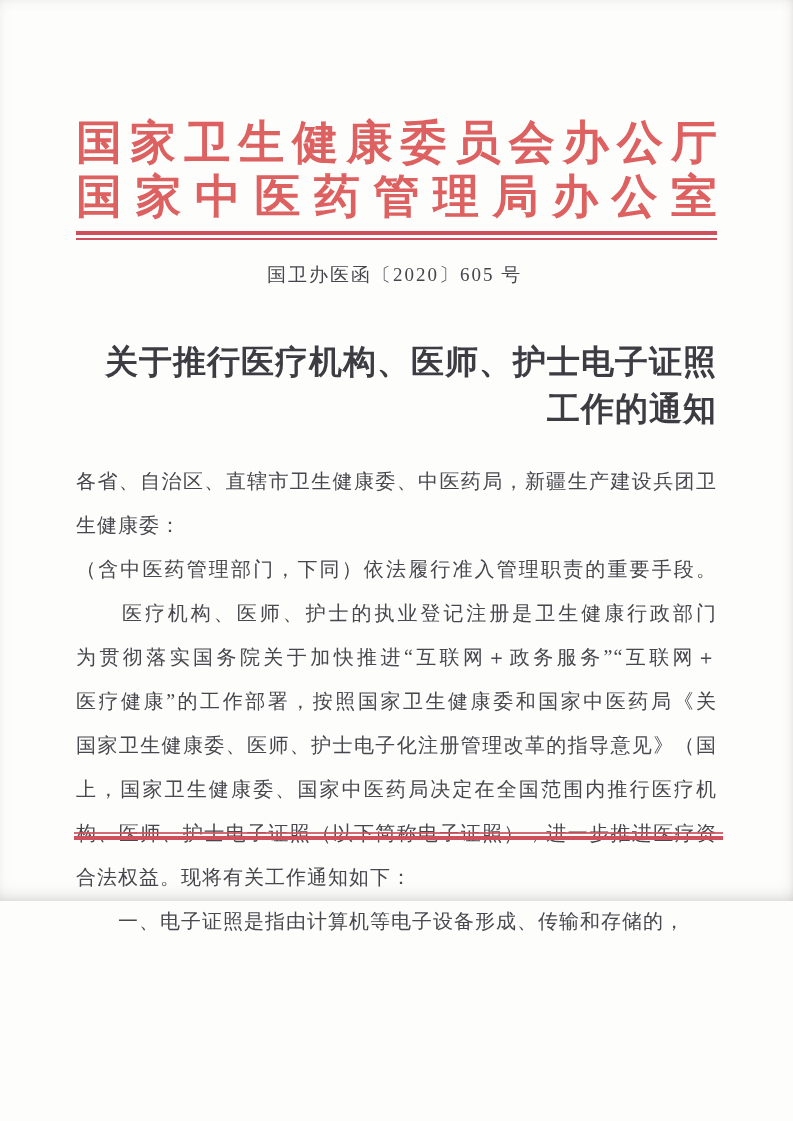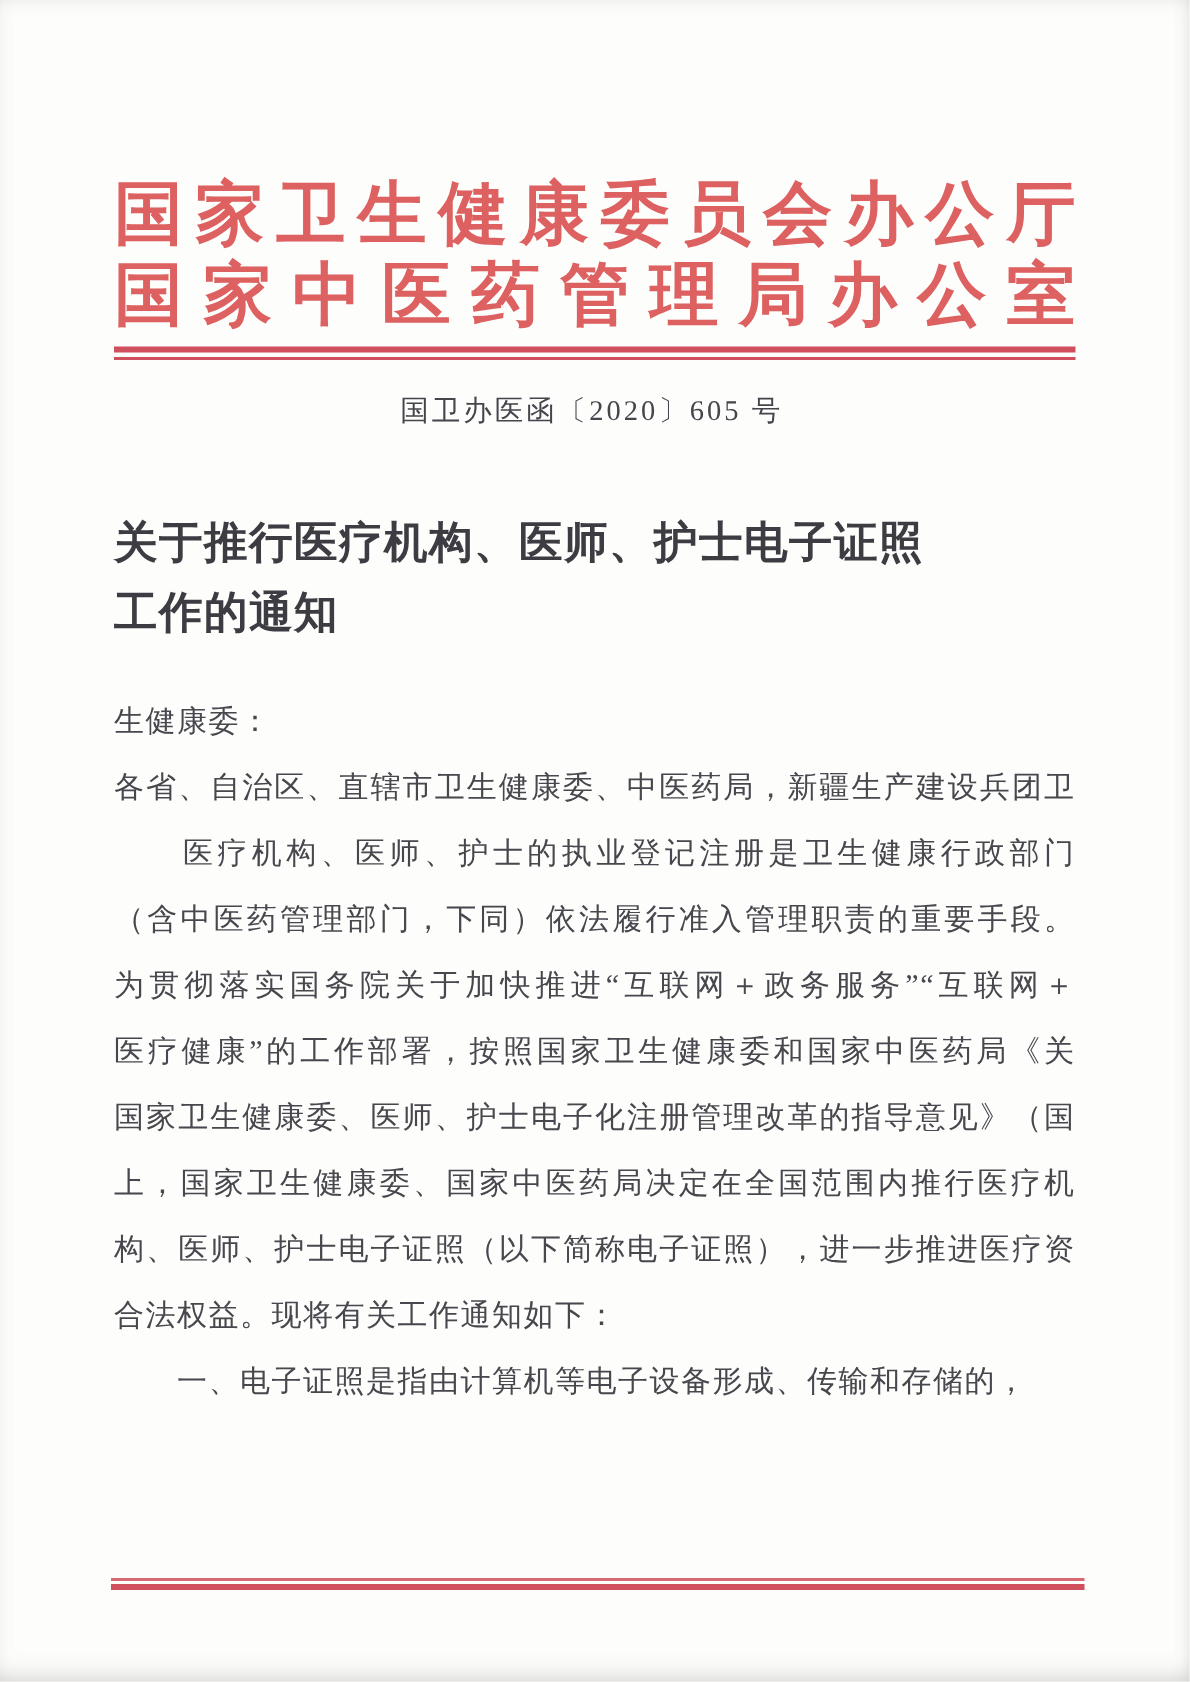--- a/index.html
+++ b/index.html
@@ -14,21 +14,21 @@
   body {
     width: 793px;
     height: 1121px;
     background: var(--paper);
     font-family: "Liberation Serif", "DejaVu Serif", serif;
     overflow: hidden;
   }
   .page {
     position: relative;
     width: 793px;
-    height: 1121px;
+    height: 901px;
     padding: 116px 76px 0 76px;
     background: var(--paper);
     box-shadow: inset 0 -10px 18px -10px rgba(110,105,100,.35),
                 inset -6px 0 14px -10px rgba(110,105,100,.22),
                 inset 0 8px 16px -12px rgba(110,105,100,.18);
   }
   
   .org-line {
     width: 100%;
     font-size: 46px;
@@ -49,22 +49,22 @@
     text-align: center;
     font-size: 19px;
     line-height: 24px;
     letter-spacing: 2px;
     color: #45454c;
     padding-right: 4px;
   }
   
   .title {
     margin: 52px 0 0 0;
-    text-align: left;
-    font-size: 29px;
+    text-align: right;
+    font-size: 33px;
     line-height: 47px;
     font-weight: 700;
     letter-spacing: 1px;
     color: var(--title-text);
   }
   
   .body-block {
     margin-top: 26px;
     font-size: 20px;
     line-height: 44px;
@@ -103,24 +103,24 @@
   </header>
 
   <div class="doc-no">国卫办医函〔2020〕605 号</div>
 
   <h1 class="title">
     <div>关于推行医疗机构、医师、护士电子证照</div>
     <div>工作的通知</div>
   </h1>
 
   <main class="body-block">
+    <p class="line fill">各省、自治区、直辖市卫生健康委、中医药局，新疆生产建设兵团卫</p>
     <p class="line">生健康委：</p>
-    <p class="line fill">各省、自治区、直辖市卫生健康委、中医药局，新疆生产建设兵团卫</p>
+    <p class="line fill">（含中医药管理部门，下同）依法履行准入管理职责的重要手段。</p>
     <p class="line fill">　　医疗机构、医师、护士的执业登记注册是卫生健康行政部门</p>
-    <p class="line fill">（含中医药管理部门，下同）依法履行准入管理职责的重要手段。</p>
     <p class="line fill">为贯彻落实国务院关于加快推进“互联网＋政务服务”“互联网＋</p>
     <p class="line fill">医疗健康”的工作部署，按照国家卫生健康委和国家中医药局《关</p>
     <p class="line fill">国家卫生健康委、医师、护士电子化注册管理改革的指导意见》（国</p>
     <p class="line fill">上，国家卫生健康委、国家中医药局决定在全国范围内推行医疗机</p>
     <p class="line fill">构、医师、护士电子证照（以下简称电子证照），进一步推进医疗资</p>
     <p class="line">合法权益。现将有关工作通知如下：</p>
     <p class="line">　　一、电子证照是指由计算机等电子设备形成、传输和存储的，</p>
   </main>
 
   <div class="footer-rule">

